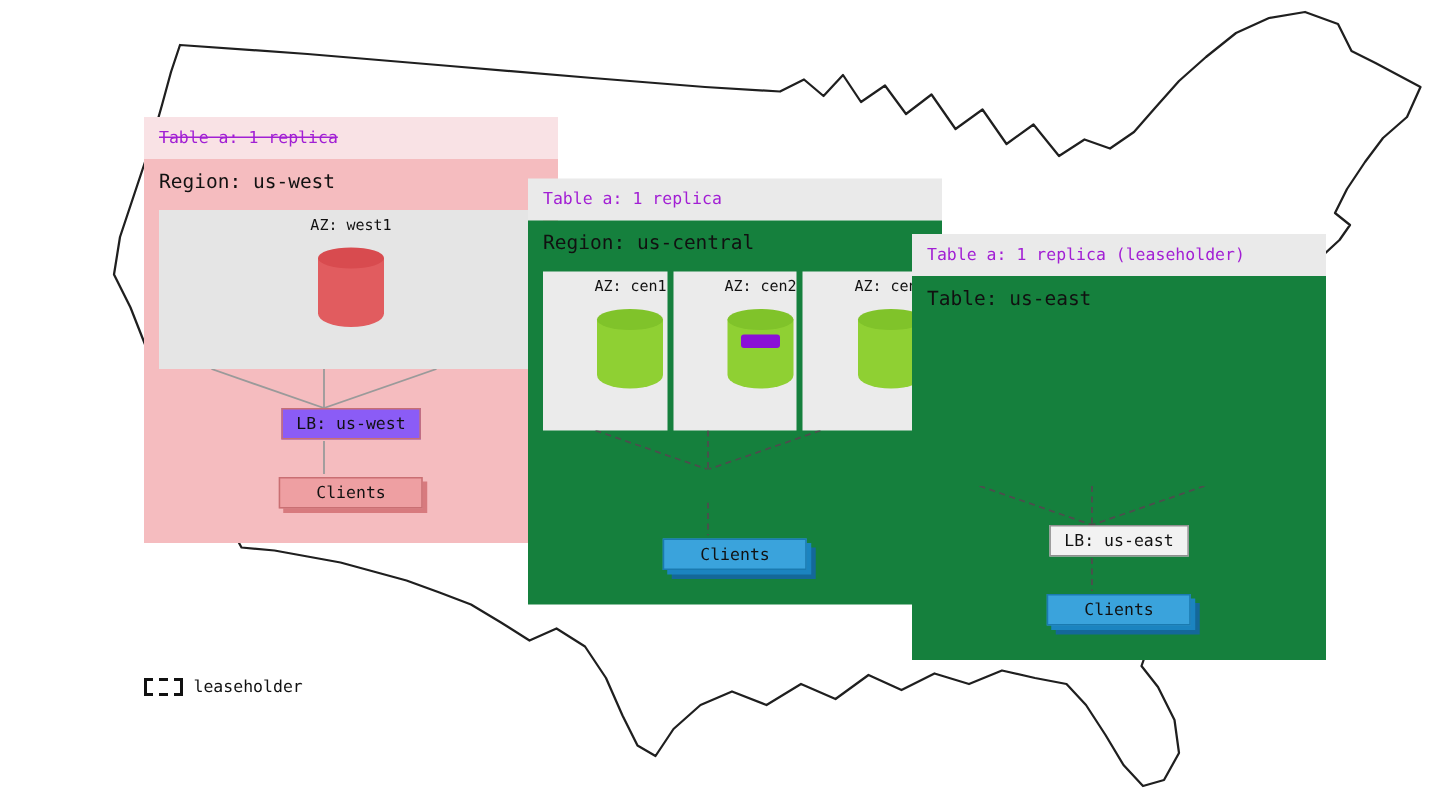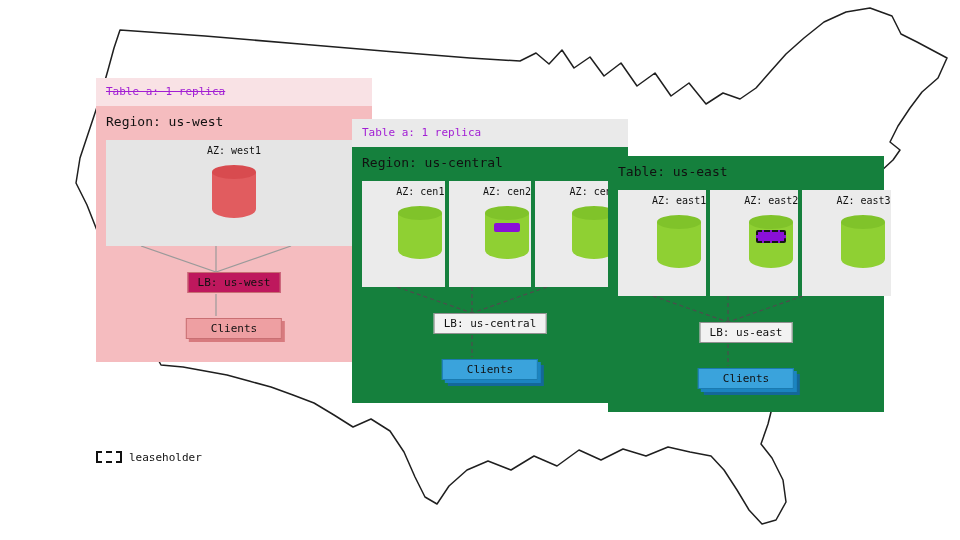--- a/index.html
+++ b/index.html
@@ -34,32 +34,32 @@
          background:#8a10d8;border-radius:2px;z-index:3;}
   .badge.leaseholder{border:2px dashed #151515;width:30px;height:13px;top:8px;}
 
   .conn{position:absolute;top:140px;left:0;width:240px;height:26px;}
   .conn line{stroke-width:1.2;fill:none;}
   .conn.solid line{stroke:#9a9a9a;}
   .conn.dashed line{stroke:#4d4d4d;stroke-dasharray:4 3;}
 
   .lb-box{position:absolute;top:166px;left:50%;transform:translateX(-50%);
           font-size:11px;color:#111;padding:3px 9px;white-space:nowrap;}
-  .panel.west .lb-box{background:#be185d;border:1px solid #c76f73;}
+  .panel.west .lb-box{background:#8b5cf6;border:1px solid #c76f73;}
   .panel.gray .lb-box{background:#f2f2f2;border:1px solid #909090;}
 
   .conn2{position:absolute;top:188px;left:0;width:240px;height:22px;}
 
   .clients{position:absolute;top:212px;left:50%;transform:translateX(-50%);
            font-size:11px;color:#111;padding:3px 24px;white-space:nowrap;}
   .clients.pink{background:#ee9fa2;border:1px solid #c96f73;box-shadow:3px 3px 0 #d77a7e;}
   .clients.blue{background:#3aa3dc;border:1px solid #1a7ab0;box-shadow:3px 3px 0 #1b84c0,6px 6px 0 #146costa;}
   .clients.blue{box-shadow:3px 3px 0 #1b84c0,6px 6px 0 #146899;}
 
-  #legend{position:absolute;left:96px;top:451px;z-index:2;display:flex;align-items:flex-start;gap:7px;}
+  #legend{position:absolute;left:96px;top:451px;z-index:2;display:flex;align-items:flex-end;gap:7px;}
   #legend .swatch{width:26px;height:12px;border:2px dashed #111;background:#fff;}
   #legend .legend-text{font-size:11px;color:#111;}
 </style>
 </head>
 <body>
 
 <div id="canvas">
 
   <svg id="map" width="960" height="540" viewBox="0 0 960 540">
     <path d="M120 30 L205 36 L300 44 L395 52 L470 58 L520 61
@@ -117,47 +117,33 @@
         <div class="az">
           <div class="az-label">AZ: cen3</div>
           <div class="cyl green"></div>
         </div>
       </div>
       <svg class="conn dashed">
         <line x1="45" y1="0" x2="120" y2="26"></line>
           <line x1="120" y1="0" x2="120" y2="26"></line>
           <line x1="195" y1="0" x2="120" y2="26"></line>
       </svg>
-      <div class="lb-box">LB: us-central</div>
       <svg class="conn2 conn dashed">
         <line x1="120" y1="0" x2="120" y2="22"></line>
       </svg>
       <div class="clients blue">Clients</div>
     </div>
   </div>
 
   <div class="panel gray" style="left:608px;top:125px;">
+    <div class="panel-header">
+      <span>Table a: 1 replica (leaseholder)</span>
+    </div>
     <div class="panel-body">
       <div class="region-label">Table: us-east</div>
-      <div class="az-row">
-        <div class="az">
-          <div class="az-label">AZ: east1</div>
-          <div class="cyl green"></div>
-        </div>
-        <div class="az">
-          <div class="az-label">AZ: east2</div>
-          <div class="cyl green">
-            <div class="badge leaseholder"></div>
-          </div>
-        </div>
-        <div class="az">
-          <div class="az-label">AZ: east3</div>
-          <div class="cyl green"></div>
-        </div>
-      </div>
       <svg class="conn dashed">
         <line x1="45" y1="0" x2="120" y2="26"></line>
           <line x1="120" y1="0" x2="120" y2="26"></line>
           <line x1="195" y1="0" x2="120" y2="26"></line>
       </svg>
       <div class="lb-box">LB: us-east</div>
       <svg class="conn2 conn dashed">
         <line x1="120" y1="0" x2="120" y2="22"></line>
       </svg>
       <div class="clients blue">Clients</div>

